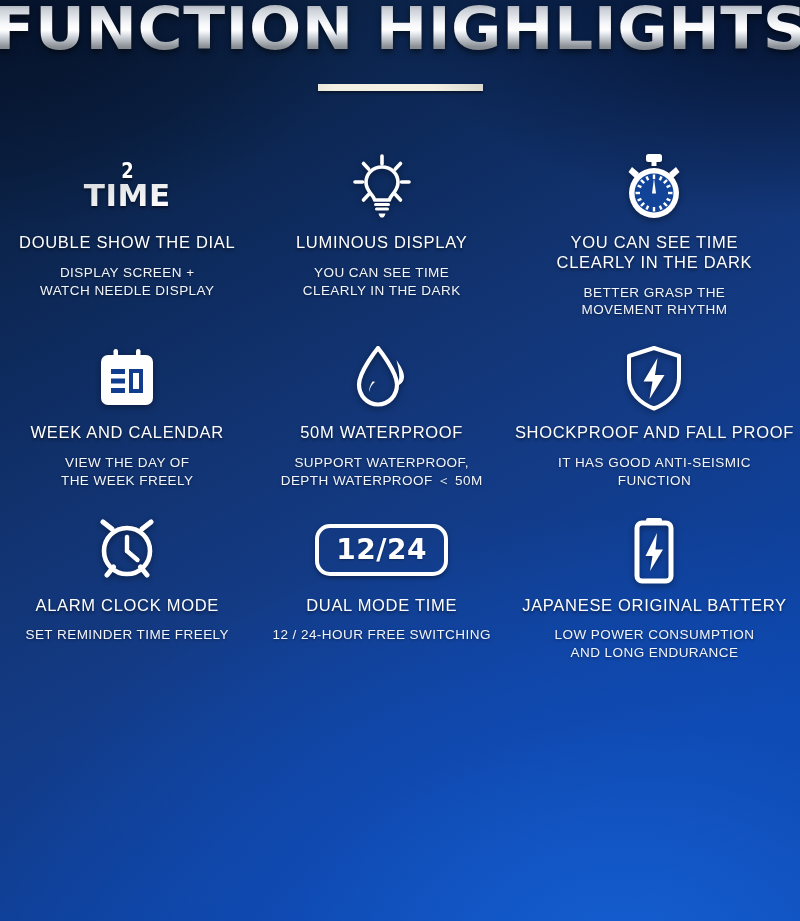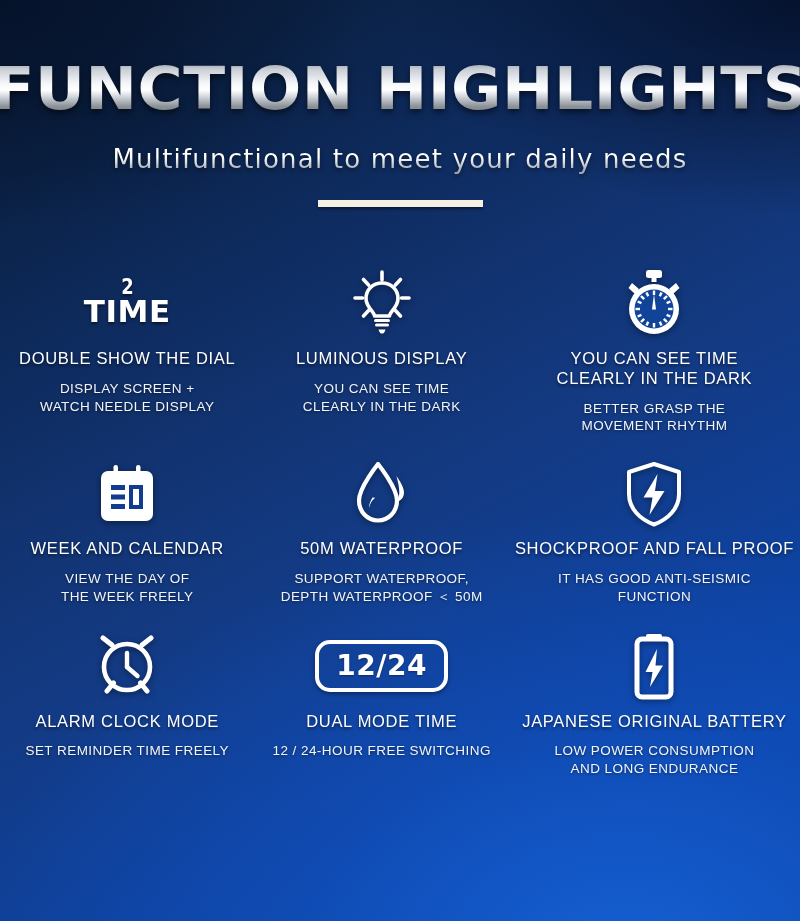--- a/index.html
+++ b/index.html
@@ -28,21 +28,21 @@
     position:absolute; inset:0;
     background:
       radial-gradient(ellipse 520px 330px at 0% 0%, rgba(4,16,40,0.85) 0%, rgba(4,16,40,0) 70%),
       radial-gradient(ellipse 560px 300px at 100% 0%, rgba(3,14,38,0.88) 0%, rgba(3,14,38,0) 72%);
     pointer-events:none;
   }
 
   .page { position:relative; width:800px; height:921px; }
 
   
-  .header { text-align:center; padding-top:60px; }
+  .header { text-align:center; }
 
   .title {
     font-size:58px;
     font-weight:bold;
     letter-spacing:0.5px;
     line-height:1;
     font-family:"DejaVu Sans", sans-serif;
     transform:scaleX(1.06);
     background: linear-gradient(180deg,
         #8f949c 0%,
@@ -148,21 +148,20 @@
   .row3 .icon-box { height:72px; }
 </style>
 </head>
 <body>
 
 <div class="page">
   <div class="bg-vignette"></div>
 
   <div class="header">
     <div class="title">FUNCTION HIGHLIGHTS</div>
-    <div class="subtitle">Multifunctional to meet your daily needs</div>
     <div class="divider"></div>
   </div>
 
   <div class="grid">
 
     <div class="cell row1">
       <div class="icon-box">
         <div class="time2">
           <span class="two">2</span>
           <span class="word">TIME</span>

